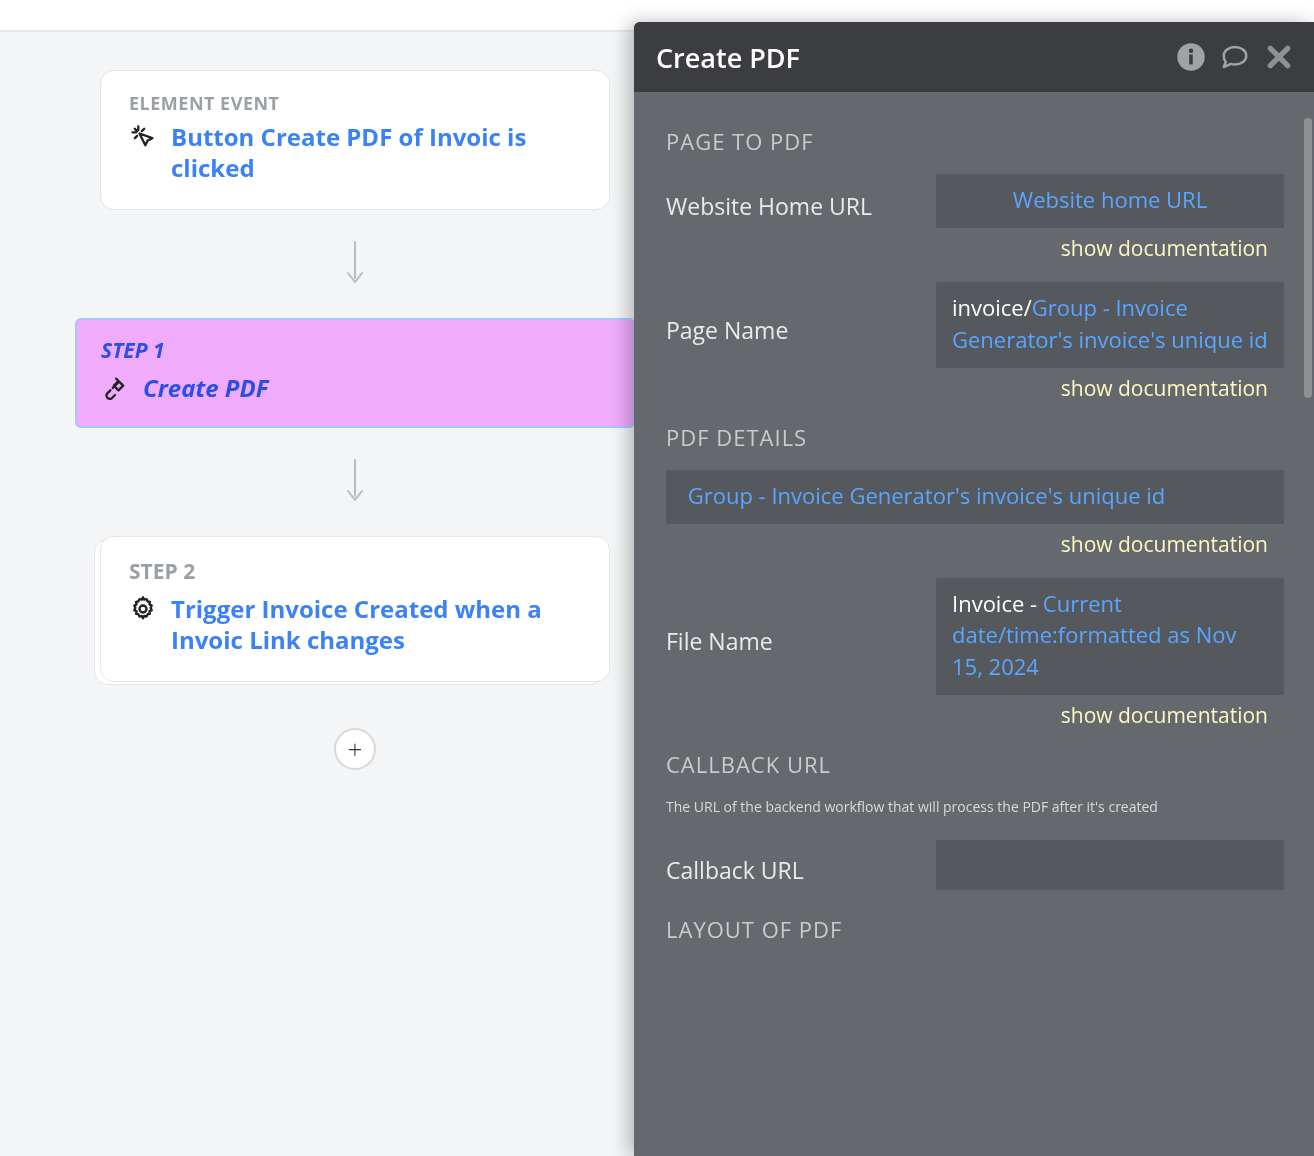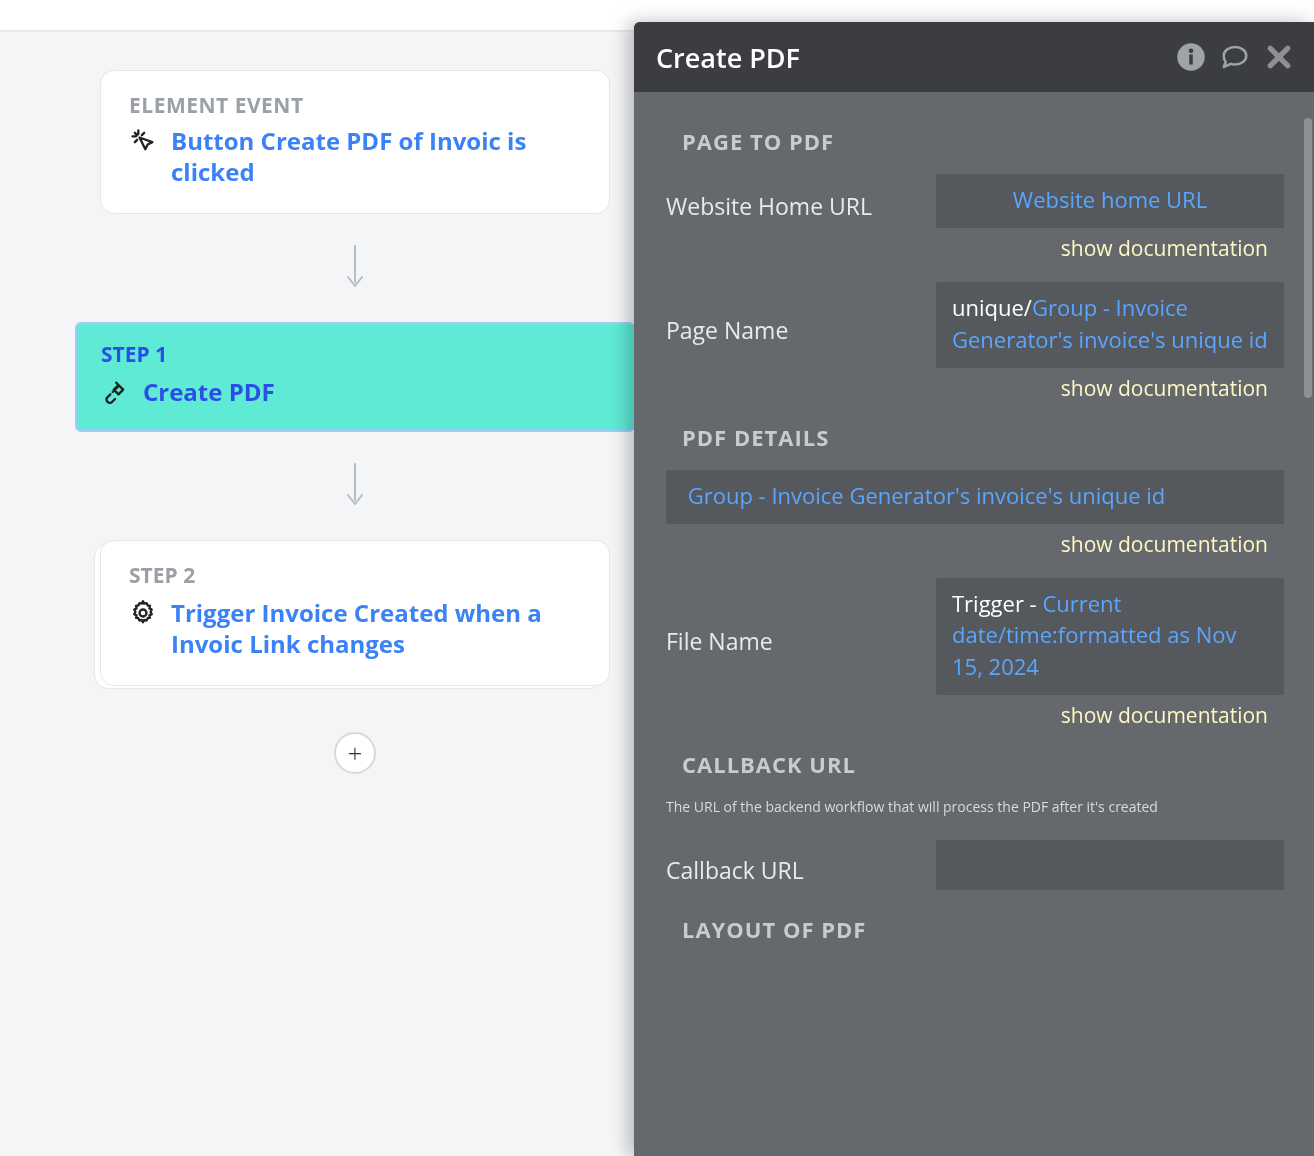--- a/index.html
+++ b/index.html
@@ -46,28 +46,29 @@
     background: #fff;
     border: 1.5px solid #e5e6e8;
     border-radius: 14px;
     z-index: 0;
   }
   .card-stack .back2 { left: -12px; right: 12px; top: 6px; z-index: -1; }
   .card-stack .back1 { top: 3px; }
   .card-stack .card  { position: relative; z-index: 2; }
 
   .card.selected {
-    background: #5eead4;
+    background: #f0abfc;
     border: 2px solid #a5c9ff;
     border-radius: 6px;
     width: 560px;
+    font-style: italic;
   }
 
   .card-label {
-    font-size: 21px;
+    font-size: 18px;
     font-weight: 700;
     color: #9aa0a6;
     letter-spacing: 0.5px;
     text-transform: uppercase;
     margin-bottom: 6px;
   }
   .card-step-label {
     color: #9aa0a6;
     font-weight: 700;
     font-size: 21px;
@@ -140,22 +141,22 @@
   .panel-header .hicon.close { margin-left:16px; }
 
   .panel-body {
     padding: 28px 30px 10px 32px;
     overflow:hidden;
   }
   .section-title {
     font-size: 22px;
     color: #c9cbcd;
     letter-spacing: 1px;
-    margin: 18px 0 18px 16px;
-    font-weight: 700;
+    margin: 18px 0 18px 0;
+    font-weight: 400;
   }
   .section-title.first { margin-top: 6px; }
 
   .prop-row {
     display:flex;
     align-items:center;
     gap: 20px;
     margin-bottom: 6px;
   }
   .prop-label {
@@ -297,38 +298,38 @@
       <div class="prop-label">Website Home URL</div>
       <div class="prop-value center">
         <span class="vexpr">Website home URL</span>
       </div>
     </div>
     <div class="doc-link">show documentation</div>
 
     <div class="prop-row">
       <div class="prop-label">Page Name</div>
       <div class="prop-value">
-        <span class="vtext">unique/</span><span class="vexpr">Group - Invoice Generator's invoice's unique id</span>
+        <span class="vtext">invoice/</span><span class="vexpr">Group - Invoice Generator's invoice's unique id</span>
       </div>
     </div>
     <div class="doc-link">show documentation</div>
 
     <div class="section-title">PDF DETAILS</div>
 
     <div class="prop-row">
       <div class="prop-value">
         <span class="vtext">&nbsp;</span><span class="vexpr">Group - Invoice Generator's invoice's unique id</span>
       </div>
     </div>
     <div class="doc-link">show documentation</div>
 
     <div class="prop-row">
       <div class="prop-label">File Name</div>
       <div class="prop-value">
-        <span class="vtext">Trigger - </span><span class="vexpr">Current date/time:formatted as Nov 15, 2024</span>
+        <span class="vtext">Invoice - </span><span class="vexpr">Current date/time:formatted as Nov 15, 2024</span>
       </div>
     </div>
     <div class="doc-link">show documentation</div>
 
     <div class="section-title">CALLBACK URL</div>
     <div class="section-desc">The URL of the backend workflow that will process the PDF after it's created</div>
 
     <div class="prop-row">
       <div class="prop-label">Callback URL</div>
       <div class="prop-value empty"></div>

